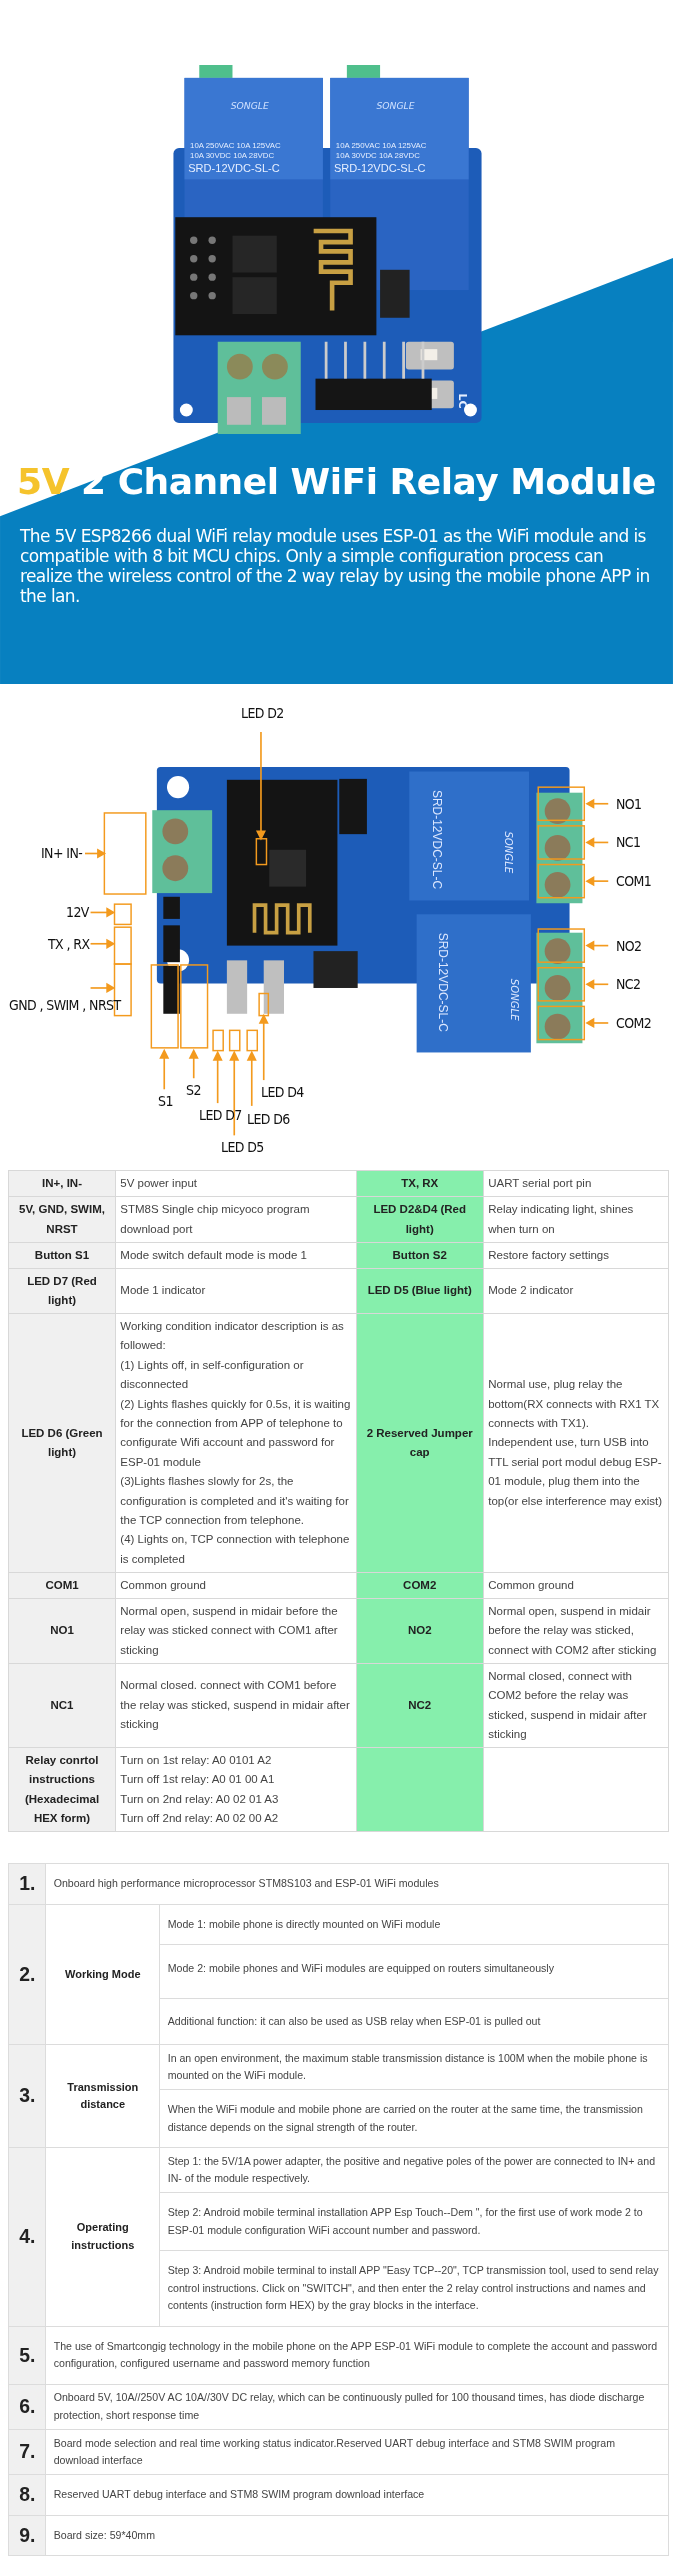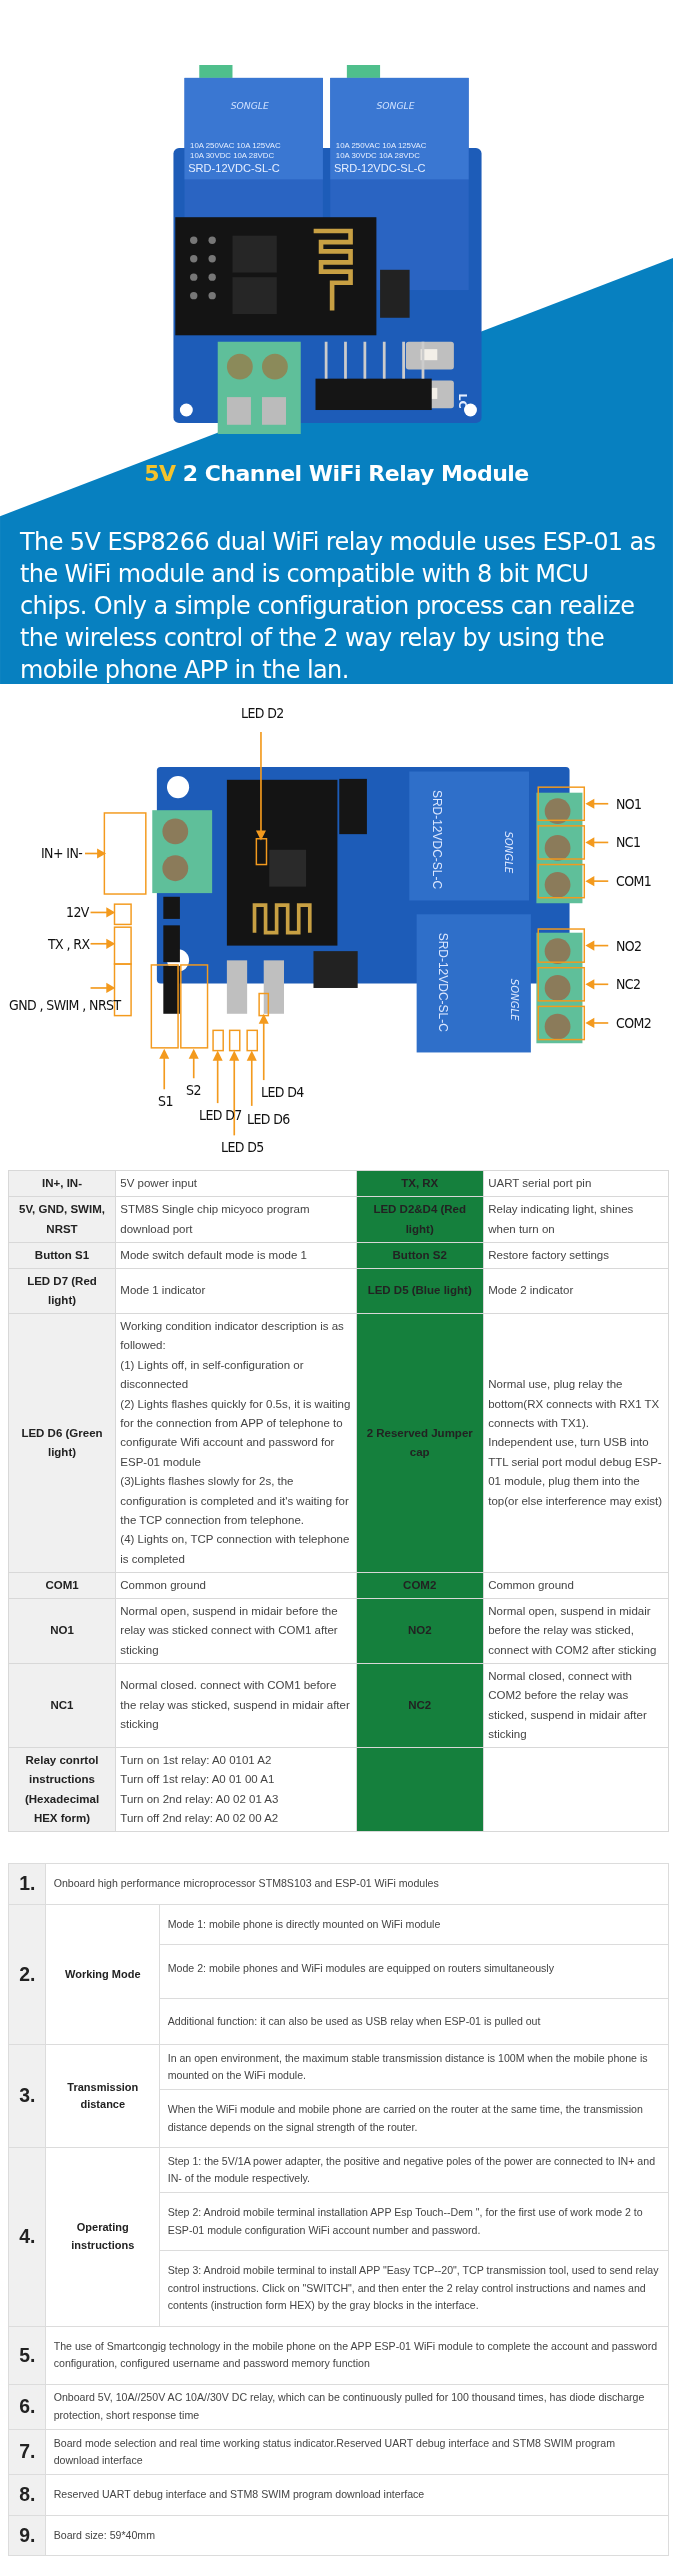--- a/index.html
+++ b/index.html
@@ -3,36 +3,36 @@
 <meta charset="utf-8">
 <style>
   * { box-sizing: border-box; margin: 0; padding: 0; }
   body { width: 673px; background: #ffffff; font-family: "Liberation Sans", sans-serif; color: #333; }
 
   
   .hero { position: relative; width: 673px; height: 684px; background: #ffffff; overflow: hidden; }
   .hero-diag { position: absolute; left: 0; top: 0; width: 673px; height: 684px; }
   .hero-board { position: absolute; left: 166px; top: 65px; width: 323px; height: 369px; }
   .hero-title { position: absolute; left: 0; top: 461px; width: 673px; text-align: center;
-    font-family: "DejaVu Sans", sans-serif; font-weight: bold; font-size: 22px; color: #ffffff; letter-spacing: -0.5px; }
+    font-family: "DejaVu Sans", sans-serif; font-weight: bold; font-size: 36px; color: #ffffff; letter-spacing: -0.5px; }
   .hero-title .accent { color: #f5c32c; }
   .hero-desc { position: absolute; left: 20px; top: 526px; width: 636px; font-family: "DejaVu Sans", sans-serif;
-    font-size: 24px; line-height: 32px; color: #ffffff; letter-spacing: -0.6px; }
+    font-size: 17px; line-height: 20px; color: #ffffff; letter-spacing: -0.6px; }
 
   
   .diagram { position: relative; width: 673px; height: 479px; background: #fff; }
   .diagram svg { position: absolute; left: 0; top: 0; }
   .dlabel { position: absolute; font-family: "DejaVu Sans", sans-serif; font-size: 14.8px; color: #111;
     letter-spacing: -0.7px; white-space: nowrap; transform: scaleX(0.85); transform-origin: left top; }
 
   
   .t1 { margin: 7.4px 0 0 8.3px; width: 661px; border-collapse: collapse; font-size: 11.5px; }
   .t1 td { border: 0.9px solid #d8d8d8; padding: 2.8px 4.6px; line-height: 19.4px; vertical-align: middle; color: #444; }
   .t1 td.k { background: #f0f0f0; text-align: center; font-weight: bold; color: #222; width: 94px; }
-  .t1 td.k2 { background: #15803d; text-align: center; font-weight: bold; color: #222; width: 112px; }
+  .t1 td.k2 { background: #86efac; text-align: center; font-weight: bold; color: #222; width: 112px; }
   .t1 td.v { width: 213px; }
   .t1 td.v2 { width: 164px; }
 
   
   .t2 { margin: 31px 0 0 8.3px; width: 661px; border-collapse: collapse; font-size: 10.6px; }
   .t2 td { border: 0.9px solid #dcdcdc; padding: 4.6px 7.4px; line-height: 17.5px; color: #444; vertical-align: middle; }
   .t2 td.num { background: #f0f0f0; width: 37px; text-align: center; font-size: 19.4px; font-weight: bold; color: #222; padding: 0; }
   .t2 td.sub { width: 114px; text-align: center; font-weight: bold; font-size: 11px; color: #222; }
   .t2 td.tall { padding-top: 11px; padding-bottom: 11px; }
   .gap { height: 9.2px; }

